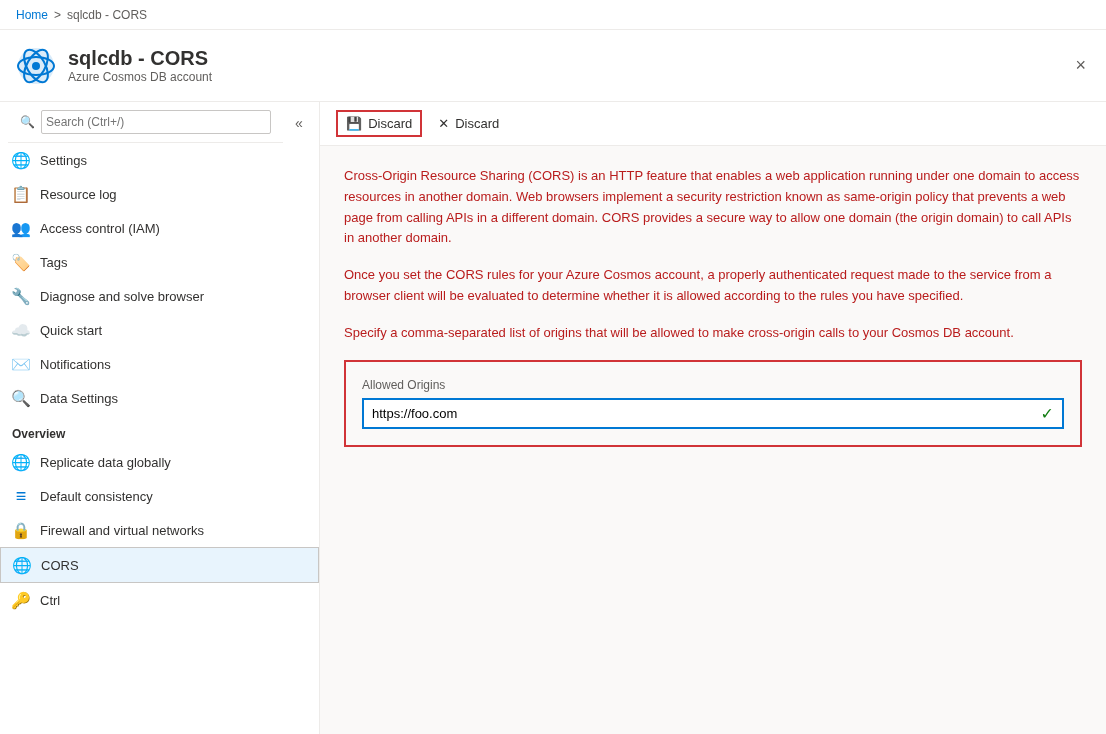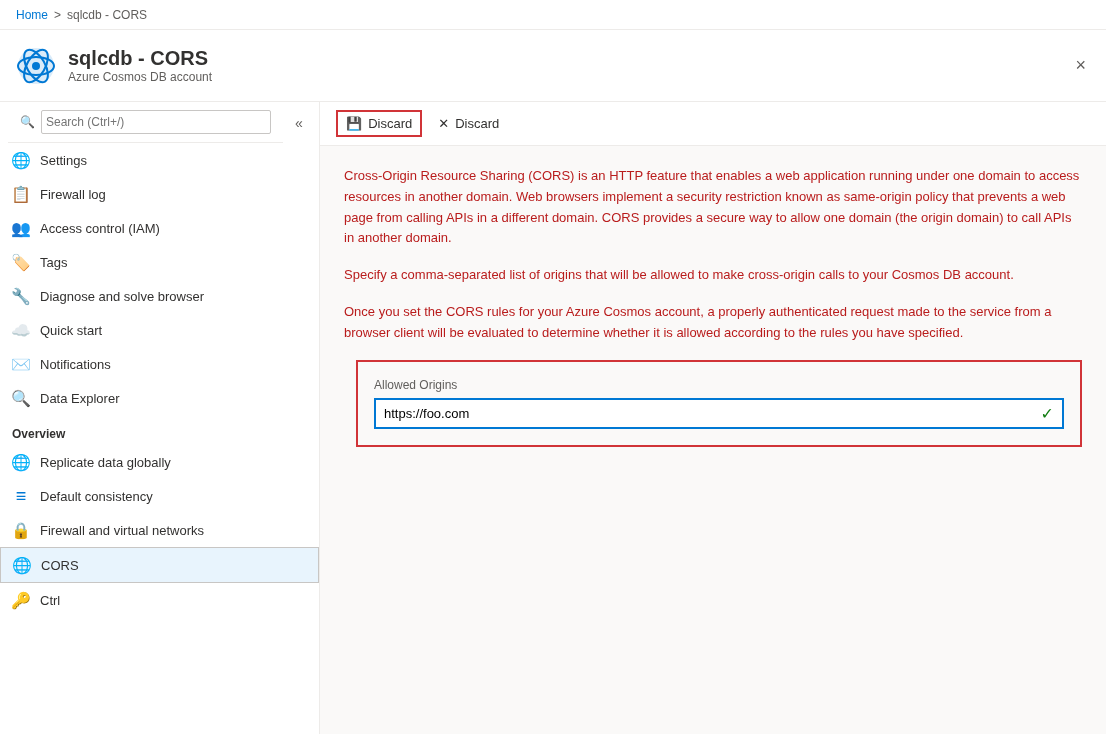--- a/index.html
+++ b/index.html
@@ -40,21 +40,21 @@
     .content { flex: 1; background: #faf9f8; padding: 0; overflow-y: auto; }
 
     .toolbar { background: #fff; border-bottom: 1px solid #edebe9; padding: 8px 16px; display: flex; align-items: center; gap: 8px; }
     .toolbar-btn { display: flex; align-items: center; gap: 6px; padding: 4px 8px; background: none; border: 2px solid #c8c6c4; cursor: pointer; font-size: 13px; color: #323130; }
     .toolbar-btn.primary { border: 2px solid #d13438; }
     .toolbar-discard { display: flex; align-items: center; gap: 6px; padding: 4px 8px; background: none; border: none; cursor: pointer; font-size: 13px; color: #323130; }
 
     .content-body { padding: 20px 24px; }
     .description { font-size: 13px; color: #b91c1c; line-height: 1.6; margin-bottom: 16px; }
 
-    .form-section { border: 2px solid #d13438; padding: 16px; margin-top: 8px; margin-left: 12px; }
+    .form-section { border: 2px solid #d13438; padding: 16px; margin-top: 8px; }
     .form-label { font-size: 12px; color: #605e5c; margin-bottom: 6px; }
     .form-input-row { display: flex; align-items: center; border: 2px solid #0078d4; background: #fff; gap: 16px; }
     .form-input { border: none; outline: none; padding: 6px 8px; font-size: 13px; flex: 1; }
     .form-input-check { color: #107c10; font-size: 16px; padding: 0 8px; }
   </style>
 </head>
 <body>
 
 <div class="shell">
 
@@ -96,21 +96,21 @@
       <div class="sidebar-inner">
         <div class="nav-list">
 
           <div class="nav-item">
             <span class="icon">🌐</span>
             <span>Settings</span>
           </div>
 
           <div class="nav-item">
             <span class="icon">📋</span>
-            <span>Firewall log</span>
+            <span>Resource log</span>
           </div>
 
           <div class="nav-item">
             <span class="icon">👥</span>
             <span>Access control (IAM)</span>
           </div>
 
           <div class="nav-item">
             <span class="icon">🏷️</span>
             <span>Tags</span>
@@ -126,21 +126,21 @@
             <span>Quick start</span>
           </div>
 
           <div class="nav-item">
             <span class="icon">✉️</span>
             <span>Notifications</span>
           </div>
 
           <div class="nav-item">
             <span class="icon">🔍</span>
-            <span>Data Explorer</span>
+            <span>Data Settings</span>
           </div>
 
           <div class="section-label">Overview</div>
 
           <div class="nav-item">
             <span class="icon" style="color:#0078d4;">🌐</span>
             <span>Replicate data globally</span>
           </div>
 
           <div class="nav-item">
@@ -174,22 +174,22 @@
           <span>Discard</span>
         </button>
         <button class="toolbar-discard">
           <span>✕</span>
           <span>Discard</span>
         </button>
       </div>
 
       <div class="content-body">
         <p class="description">Cross-Origin Resource Sharing (CORS) is an HTTP feature that enables a web application running under one domain to access resources in another domain. Web browsers implement a security restriction known as same-origin policy that prevents a web page from calling APIs in a different domain. CORS provides a secure way to allow one domain (the origin domain) to call APIs in another domain.</p>
+        <p class="description">Once you set the CORS rules for your Azure Cosmos account, a properly authenticated request made to the service from a browser client will be evaluated to determine whether it is allowed according to the rules you have specified.</p>
         <p class="description">Specify a comma-separated list of origins that will be allowed to make cross-origin calls to your Cosmos DB account.</p>
-        <p class="description">Once you set the CORS rules for your Azure Cosmos account, a properly authenticated request made to the service from a browser client will be evaluated to determine whether it is allowed according to the rules you have specified.</p>
 
         <div class="form-section">
           <div class="form-label">Allowed Origins</div>
           <div class="form-input-row">
             <input class="form-input" type="text" value="https://foo.com" style="">
             <span class="form-input-check">✓</span>
           </div>
         </div>
       </div>
     </div>

